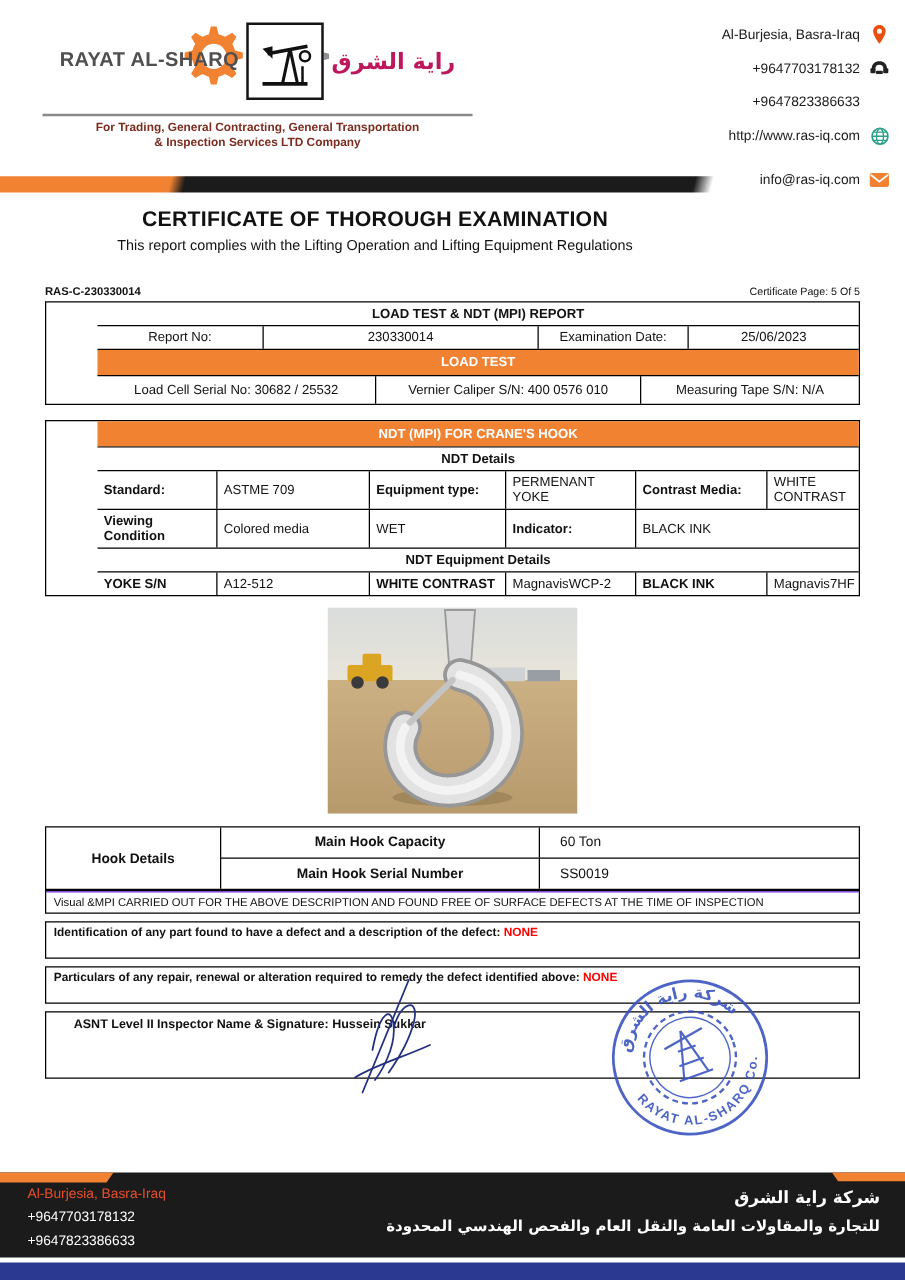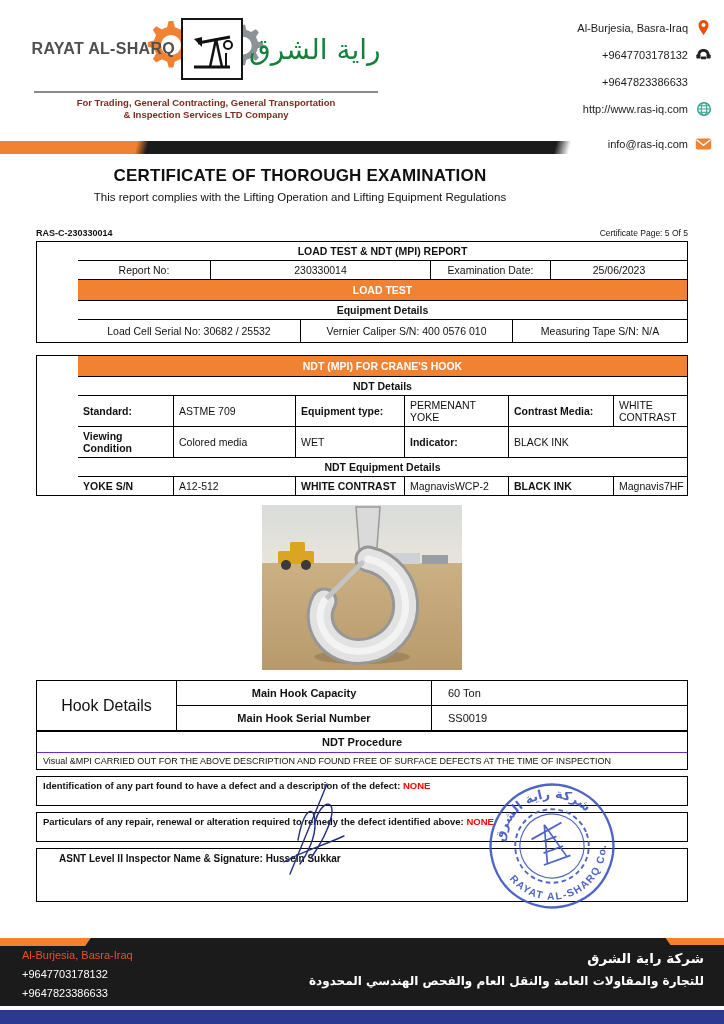--- a/index.html
+++ b/index.html
@@ -11,21 +11,21 @@
 
   
   .header{position:absolute;top:8px;left:0;right:0;height:130px;}
   .logo-wrap{position:absolute;left:34px;top:2px;width:344px;text-align:center;}
   .logo-row{position:relative;height:78px;display:flex;align-items:center;justify-content:center;gap:6px;}
   .gear{position:absolute;top:8px;z-index:0;}
   .gear-l{left:50%;margin-left:-66px;}
   .gear-r{left:50%;margin-left:10px;top:12px;}
   .logo-en{position:relative;z-index:2;font-size:16px;font-weight:800;color:#4f4f4f;letter-spacing:.3px;white-space:nowrap;}
   .logo-box{position:relative;z-index:2;width:58px;height:58px;background:#fff;border:2px solid #151515;display:flex;align-items:center;justify-content:center;flex:0 0 auto;}
-  .logo-ar{position:relative;z-index:2;font-size:28px;font-weight:normal;color:#15803d;white-space:nowrap;}
+  .logo-ar{position:relative;z-index:2;font-size:18px;font-weight:bold;color:#be185d;white-space:nowrap;}
   .tagline{margin-top:3px;border-top:2px solid #8a8a8a;padding-top:4px;color:#7d2c1f;font-weight:bold;font-size:9.5px;line-height:1.3;}
   .contacts{position:absolute;right:12px;top:6px;width:230px;}
   .c-row{display:flex;align-items:center;justify-content:flex-end;gap:7px;height:27px;font-size:11px;color:#1a1a1a;}
   .c-row .ic{width:17px;height:17px;flex:0 0 auto;display:flex;align-items:center;justify-content:center;}
 
   
   .bar-top{position:absolute;top:141px;left:0;width:724px;height:13px;
     background:linear-gradient(105deg,#F08232 0px,#F08232 133px,#1b1b1b 144px,#1b1b1b 538px,rgba(0,0,0,0) 552px);}
 
   
@@ -51,21 +51,21 @@
   .t1-r2{grid-template-columns:132px 220px 120px 1fr;}
   .t1-r5{grid-template-columns:222px 212px 1fr;}
   .t1-r5 .cell{padding:5px 4px;}
   .six{grid-template-columns:95px 122px 109px 104px 105px 1fr;}
   .gap12{height:12px;}
 
   .photo-wrap{display:flex;justify-content:center;margin:9px 0 10px;}
   .photo{width:200px;height:165px;display:block;}
 
   .hook-tbl{display:grid;grid-template-columns:139px 255px 1fr;border:1px solid #000;}
-  .hook-label{grid-row:1 / span 2;display:flex;align-items:center;justify-content:center;font-weight:normal;font-size:16px;}
+  .hook-label{grid-row:1 / span 2;display:flex;align-items:center;justify-content:center;font-weight:bold;font-size:11px;}
   .hook-cell{border-left:1px solid #000;padding:6px 16px;font-size:11px;display:flex;align-items:center;}
   .hook-cell.head{font-weight:bold;justify-content:center;}
   .hook-cell.r2{border-top:1px solid #000;}
 
   .proc-tbl{border:1px solid #000;}
   .proc-hdr{font-weight:bold;text-align:center;font-size:11px;padding:4px 0;}
   .proc-line{border-top:1px solid #6d28d9;font-size:9px;font-weight:normal;padding:3px 6px;}
   .proc-box{border:1px solid #000;margin-top:6px;font-size:9.5px;font-weight:bold;padding:3px 6px;}
   .proc-box.tall{height:22px;}
   .red{color:#FF0000;font-weight:bold;}
@@ -184,23 +184,20 @@
         <div class="cell hdr b">LOAD TEST &amp; NDT (MPI) REPORT</div>
       </div>
     <div class="trow t1-r2">
       <div class="cell">Report No:</div>
       <div class="cell">230330014</div>
       <div class="cell">Examination Date:</div>
       <div class="cell">25/06/2023</div>
     </div>
     <div class="trow full">
         <div class="band">LOAD TEST</div>
-      </div>
-    <div class="trow full">
-        <div class="cell hdr b">Equipment Details</div>
       </div>
     <div class="trow t1-r5">
       <div class="cell">Load Cell Serial No: 30682 / 25532</div>
       <div class="cell">Vernier Caliper S/N: 400 0576 010</div>
       <div class="cell">Measuring Tape S/N: N/A</div>
     </div>
   </div>
 
   <div class="gap12"></div>
 
@@ -270,21 +267,20 @@
 
   <div class="hook-tbl">
     <div class="hook-label">Hook Details</div>
     <div class="hook-cell head">Main Hook Capacity</div>
     <div class="hook-cell">60 Ton</div>
     <div class="hook-cell head r2">Main Hook Serial Number</div>
     <div class="hook-cell r2">SS0019</div>
   </div>
 
   <div class="proc-tbl">
-    <div class="proc-hdr">NDT Procedure</div>
     <div class="proc-line">Visual &amp;MPI CARRIED OUT FOR THE ABOVE DESCRIPTION AND FOUND FREE OF SURFACE DEFECTS AT THE TIME OF INSPECTION</div>
   </div>
   <div class="proc-box tall">
     <span>Identification of any part found to have a defect and a description of the defect:</span>
     <span class="red">NONE</span>
   </div>
   <div class="proc-box tall">
     <span>Particulars of any repair, renewal or alteration required to remedy the defect identified above:</span>
     <span class="red">NONE</span>
   </div>

